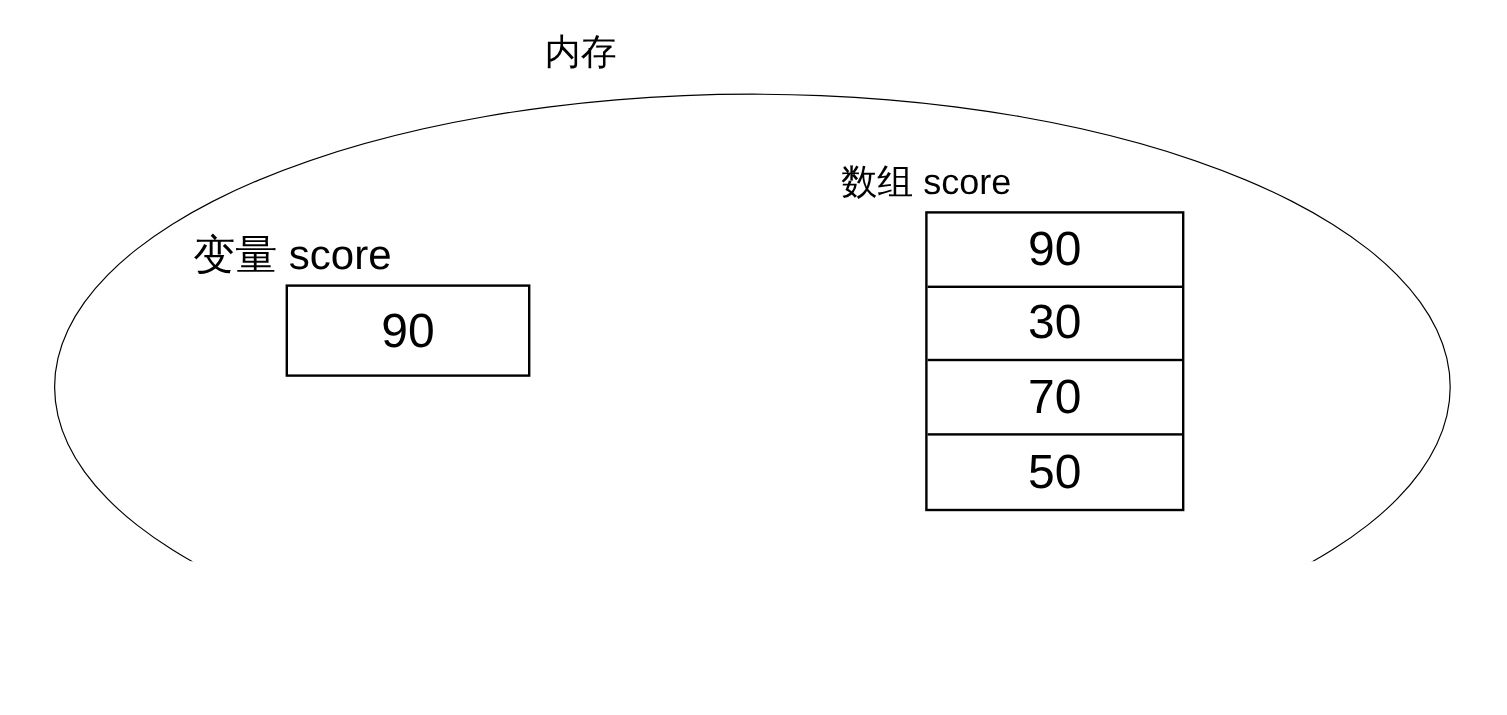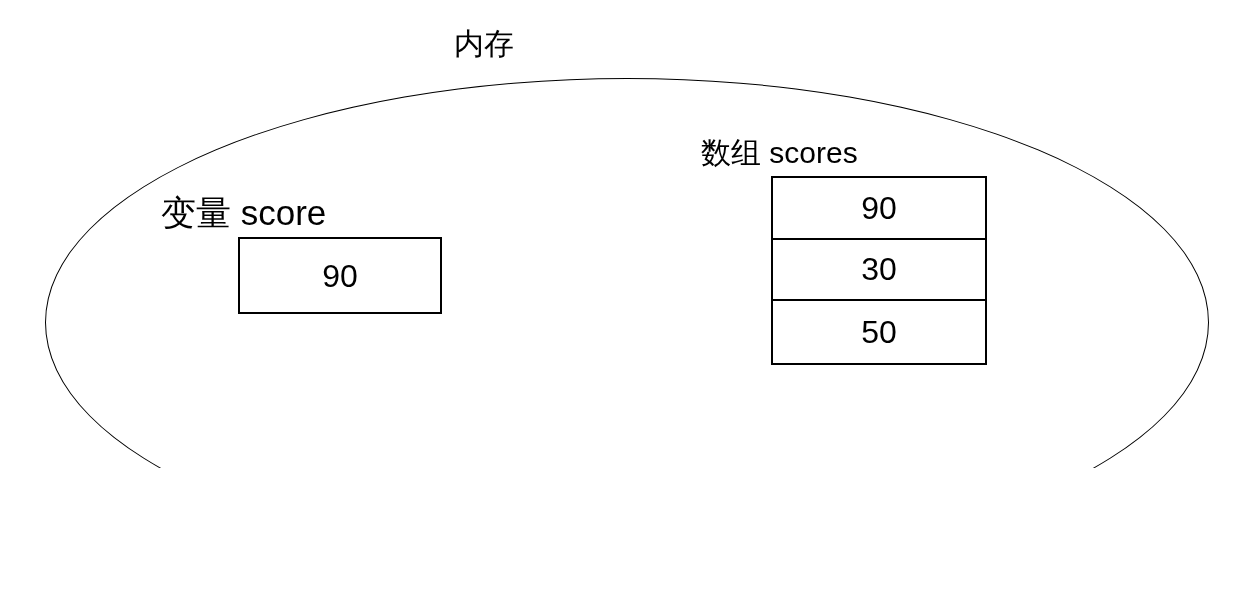--- a/index.html
+++ b/index.html
@@ -49,21 +49,21 @@
     top: 237px;
     width: 204px;
     height: 77px;
     border: 2px solid #000000;
     box-sizing: border-box;
     display: flex;
     align-items: center;
     justify-content: center;
   }
   .cell-value {
-    font-size: 32px;
+    font-size: 40px;
     line-height: 1;
   }
   .array-label {
     position: absolute;
     left: 701px;
     top: 136px;
     font-size: 30px;
     line-height: 1.1;
     white-space: nowrap;
   }
@@ -97,32 +97,35 @@
   <div class="ellipse"></div>
 
   <div class="diagram-title">内存</div>
 
   <div class="var-label">变量 score</div>
 
   <div class="var-box">
     <span class="cell-value">90</span>
   </div>
 
-  <div class="array-label">数组 scores</div>
+  <div class="array-label">数组 score</div>
 
   <div class="array-box">
 
       <div class="array-cell">
         <span class="cell-value">90</span>
       </div>
 
       <div class="array-cell">
         <span class="cell-value">30</span>
       </div>
 
+      <div class="array-cell">
+        <span class="cell-value">70</span>
+      </div>
 
       <div class="array-cell">
         <span class="cell-value">50</span>
       </div>
 
     </div>
 
 </div>
 
 </body></html>

